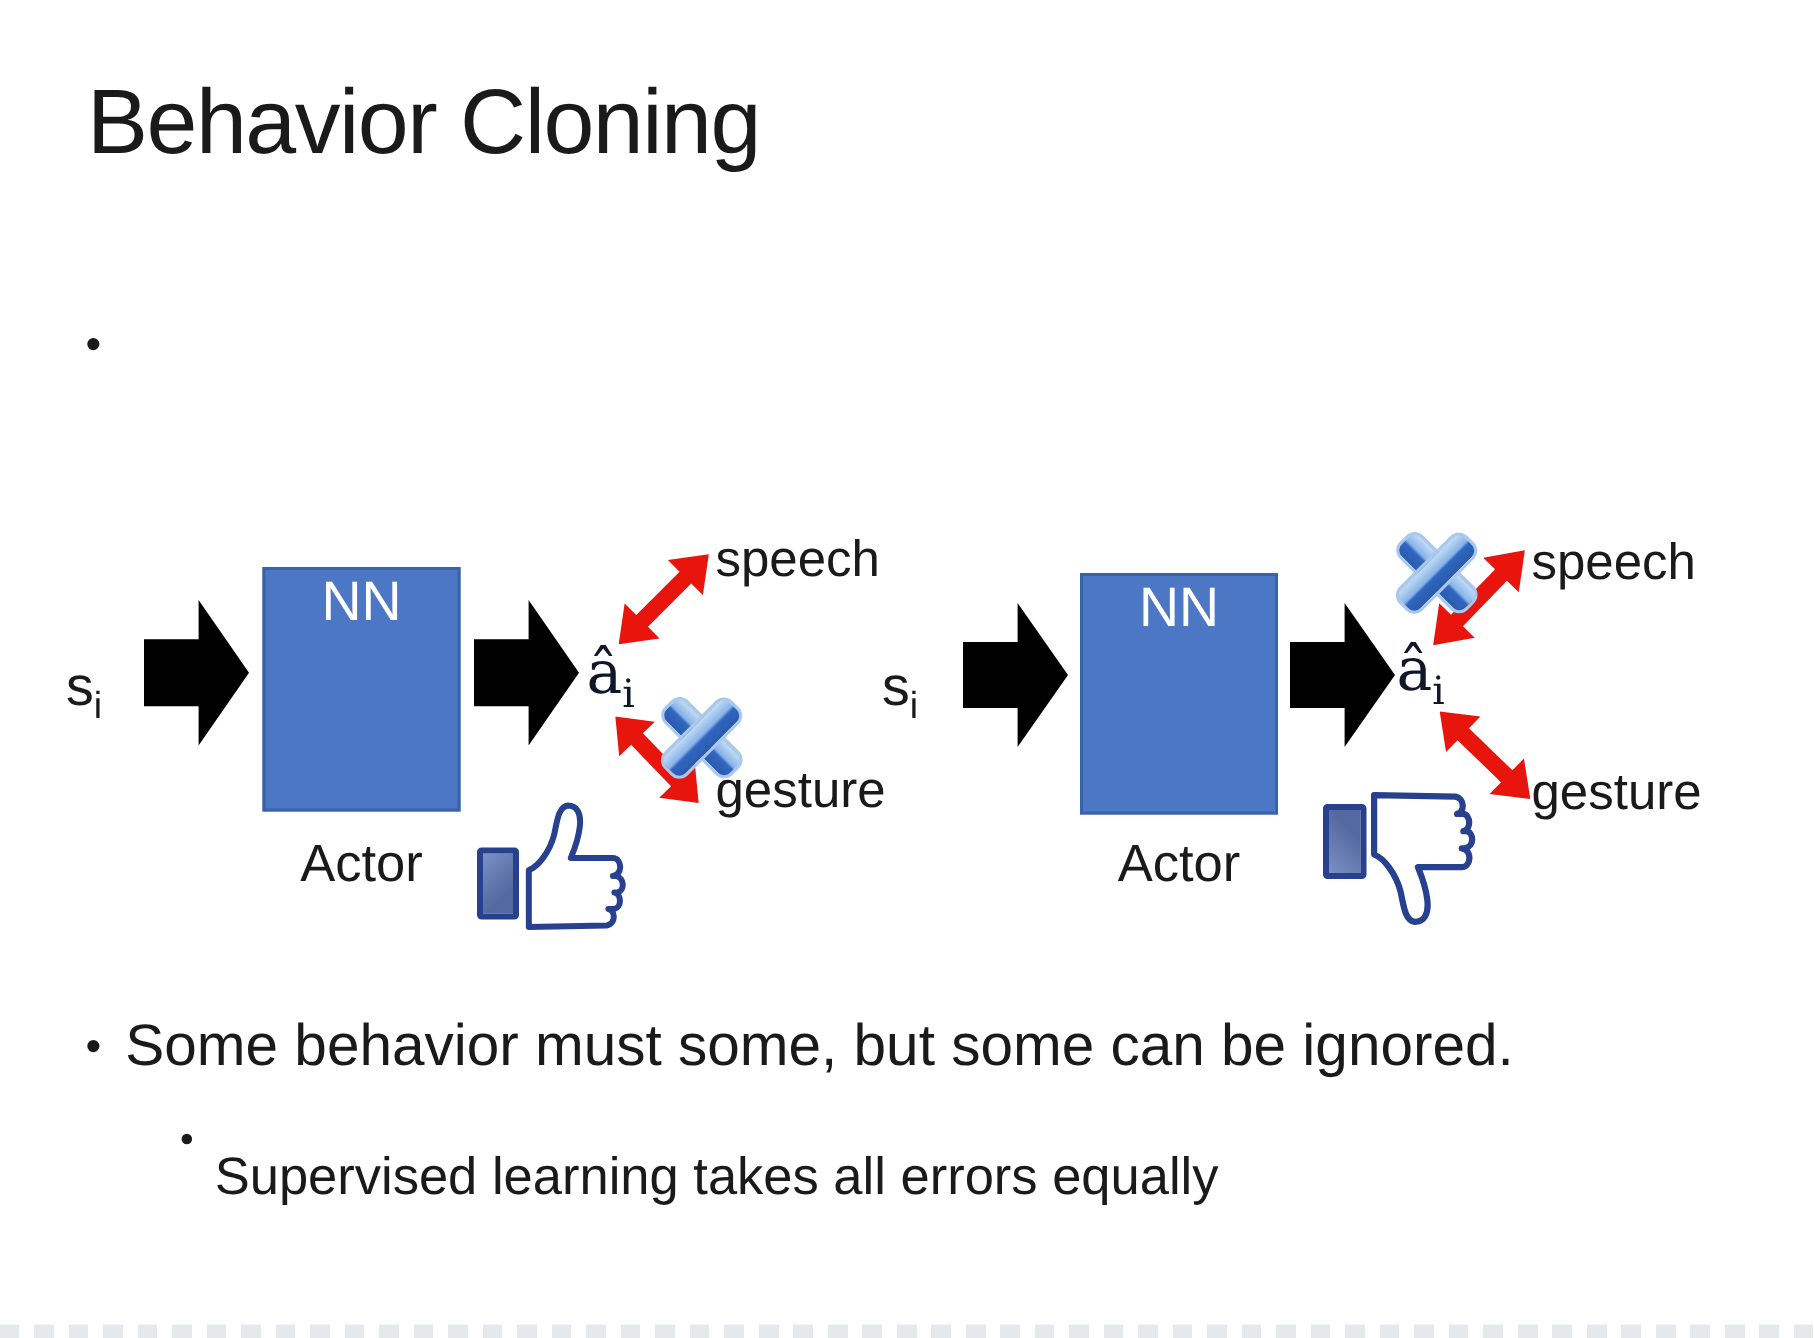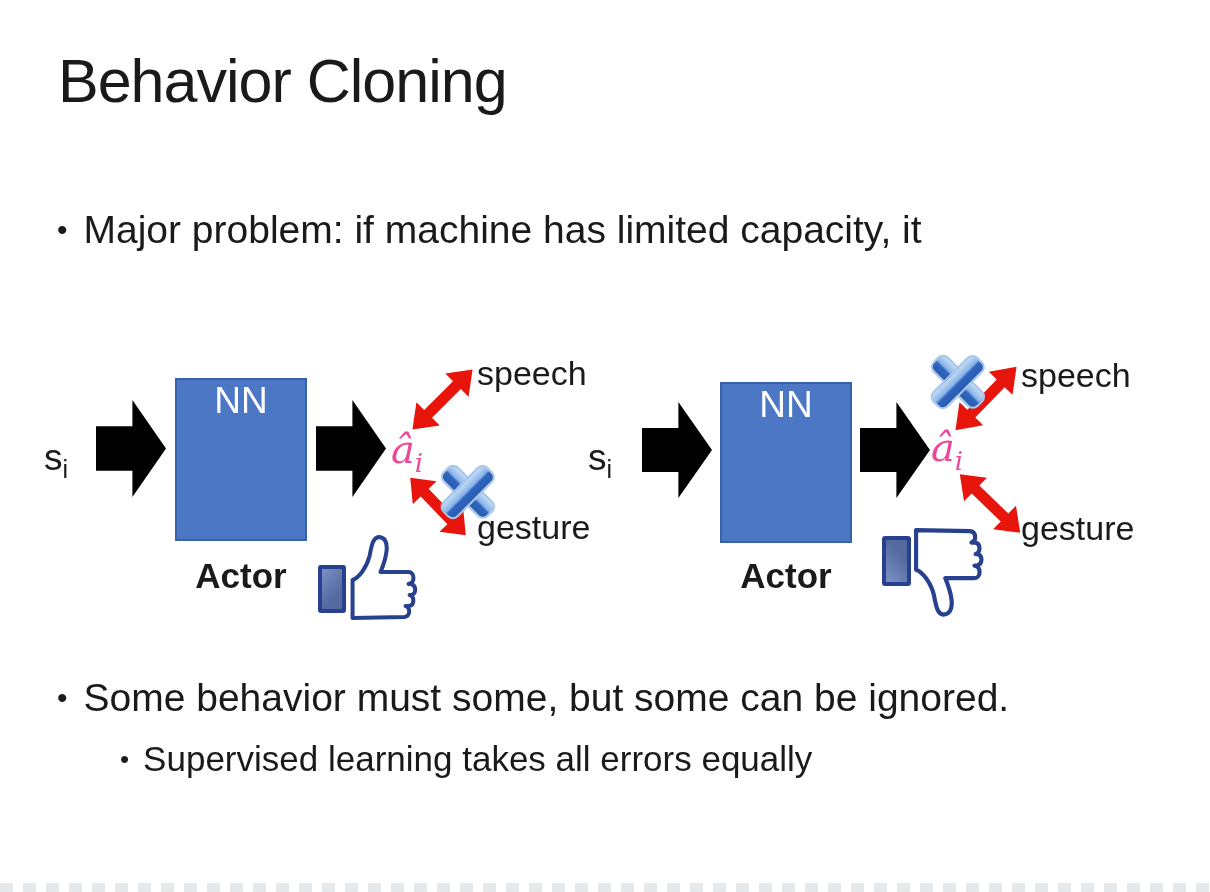--- a/index.html
+++ b/index.html
@@ -12,42 +12,42 @@
 
   
   .slide-title{
     left:58px;top:46px;font-size:61px;font-weight:300;letter-spacing:-1px;
     color:var(--text,#1a1a1a);white-space:nowrap;
   }
   .bullet-row{display:flex;align-items:flex-start;}
   .dot{flex:0 0 auto;font-size:30px;line-height:52px;margin-right:16px;}
   .sub .dot{font-size:26px;line-height:46px;margin-right:14px;}
   .btext{font-size:39px;font-weight:300;line-height:52px;white-space:nowrap;}
-  .sub .btext{font-size:35px;line-height:46px;}
+  .sub .btext{font-size:35px;line-height:46px;margin-top:26px;}
   .b1{left:57px;top:204px;}
   .b2{left:57px;top:672px;}
   .subb{left:120px;top:736px;}
 
   
   .io-label{font-size:37px;font-weight:400;white-space:nowrap;}
   .io-label sub{font-size:25px;}
   .nn-box{
     width:132px;background:var(--nn-fill,#4b77c4);
     border:2px solid var(--nn-border,#3a62a8);box-sizing:border-box;
     display:flex;align-items:flex-start;justify-content:center;
     color:var(--nn-text,#ffffff);font-size:37px;font-weight:400;
   }
-  .actor-label{width:132px;text-align:center;font-size:35px;font-weight:700;}
+  .actor-label{width:132px;text-align:center;font-size:35px;font-weight:400;}
   .blk-arrow{
     background:var(--arrow-black,#000);
     clip-path:polygon(0 27%,52% 27%,52% 0,100% 50%,52% 100%,52% 73%,0 73%);
   }
   .ahat{
-    font-family:"DejaVu Serif", serif;font-style:italic;font-size:40px;
-    color:#ec4899;z-index:2;white-space:nowrap;
+    font-family:"DejaVu Serif", serif;font-size:40px;
+    color:#0f172a;z-index:2;white-space:nowrap;
   }
   .ahat sub{font-size:26px;}
   .dbl-arrow{z-index:3;}
   .dbl-arrow svg{display:block;width:100%;height:100%;}
   .red-fill{fill:var(--arrow-red,#e8150d);}
   .slide-lbl{font-size:34px;font-weight:300;white-space:nowrap;}
 
   
   .blue-x{z-index:4;}
   .x-bar{
@@ -77,21 +77,21 @@
       rgba(125,145,158,0.20) 0 13px, rgba(255,255,255,0) 13px 23px);
   }
 </style>
 </head>
 <body>
 
 <div class="abs slide-title">Behavior Cloning</div>
 
 <div class="abs b1 bullet-row">
   <span class="dot">•</span>
-  <span class="btext"><span>Major problem: if machine has limited capacity, it</span><br>
+  <span class="btext"><br>
   </span>
 </div>
 
 <div class="abs io-label" style="left:44px;top:437px;"><span>s</span><sub>i</sub></div>
 
 <div class="abs blk-arrow" style="left:96px;top:400px;width:70px;height:97px;"></div>
 
 <div class="abs nn-box" style="left:175px;top:378px;height:163px;">
     <span>NN</span>
   </div>

